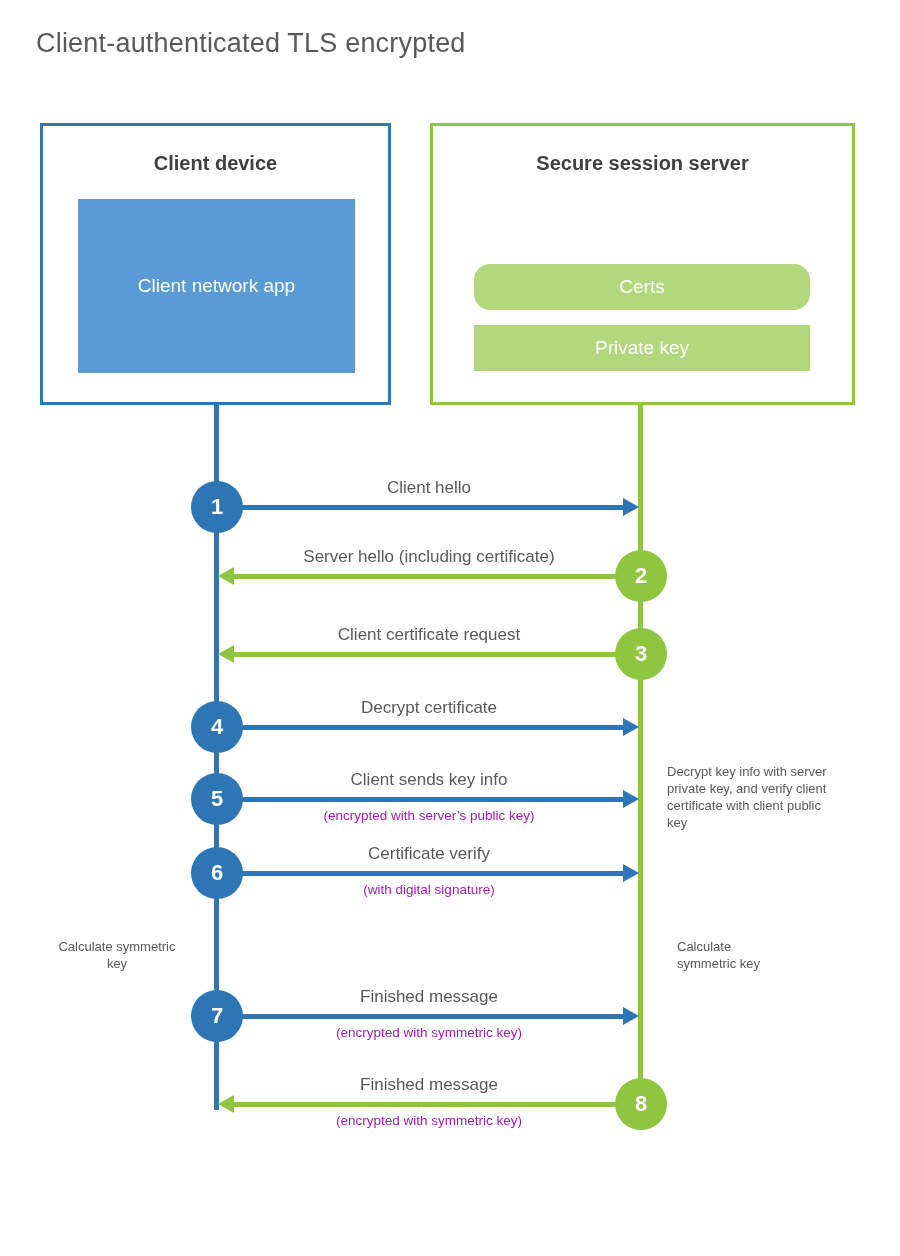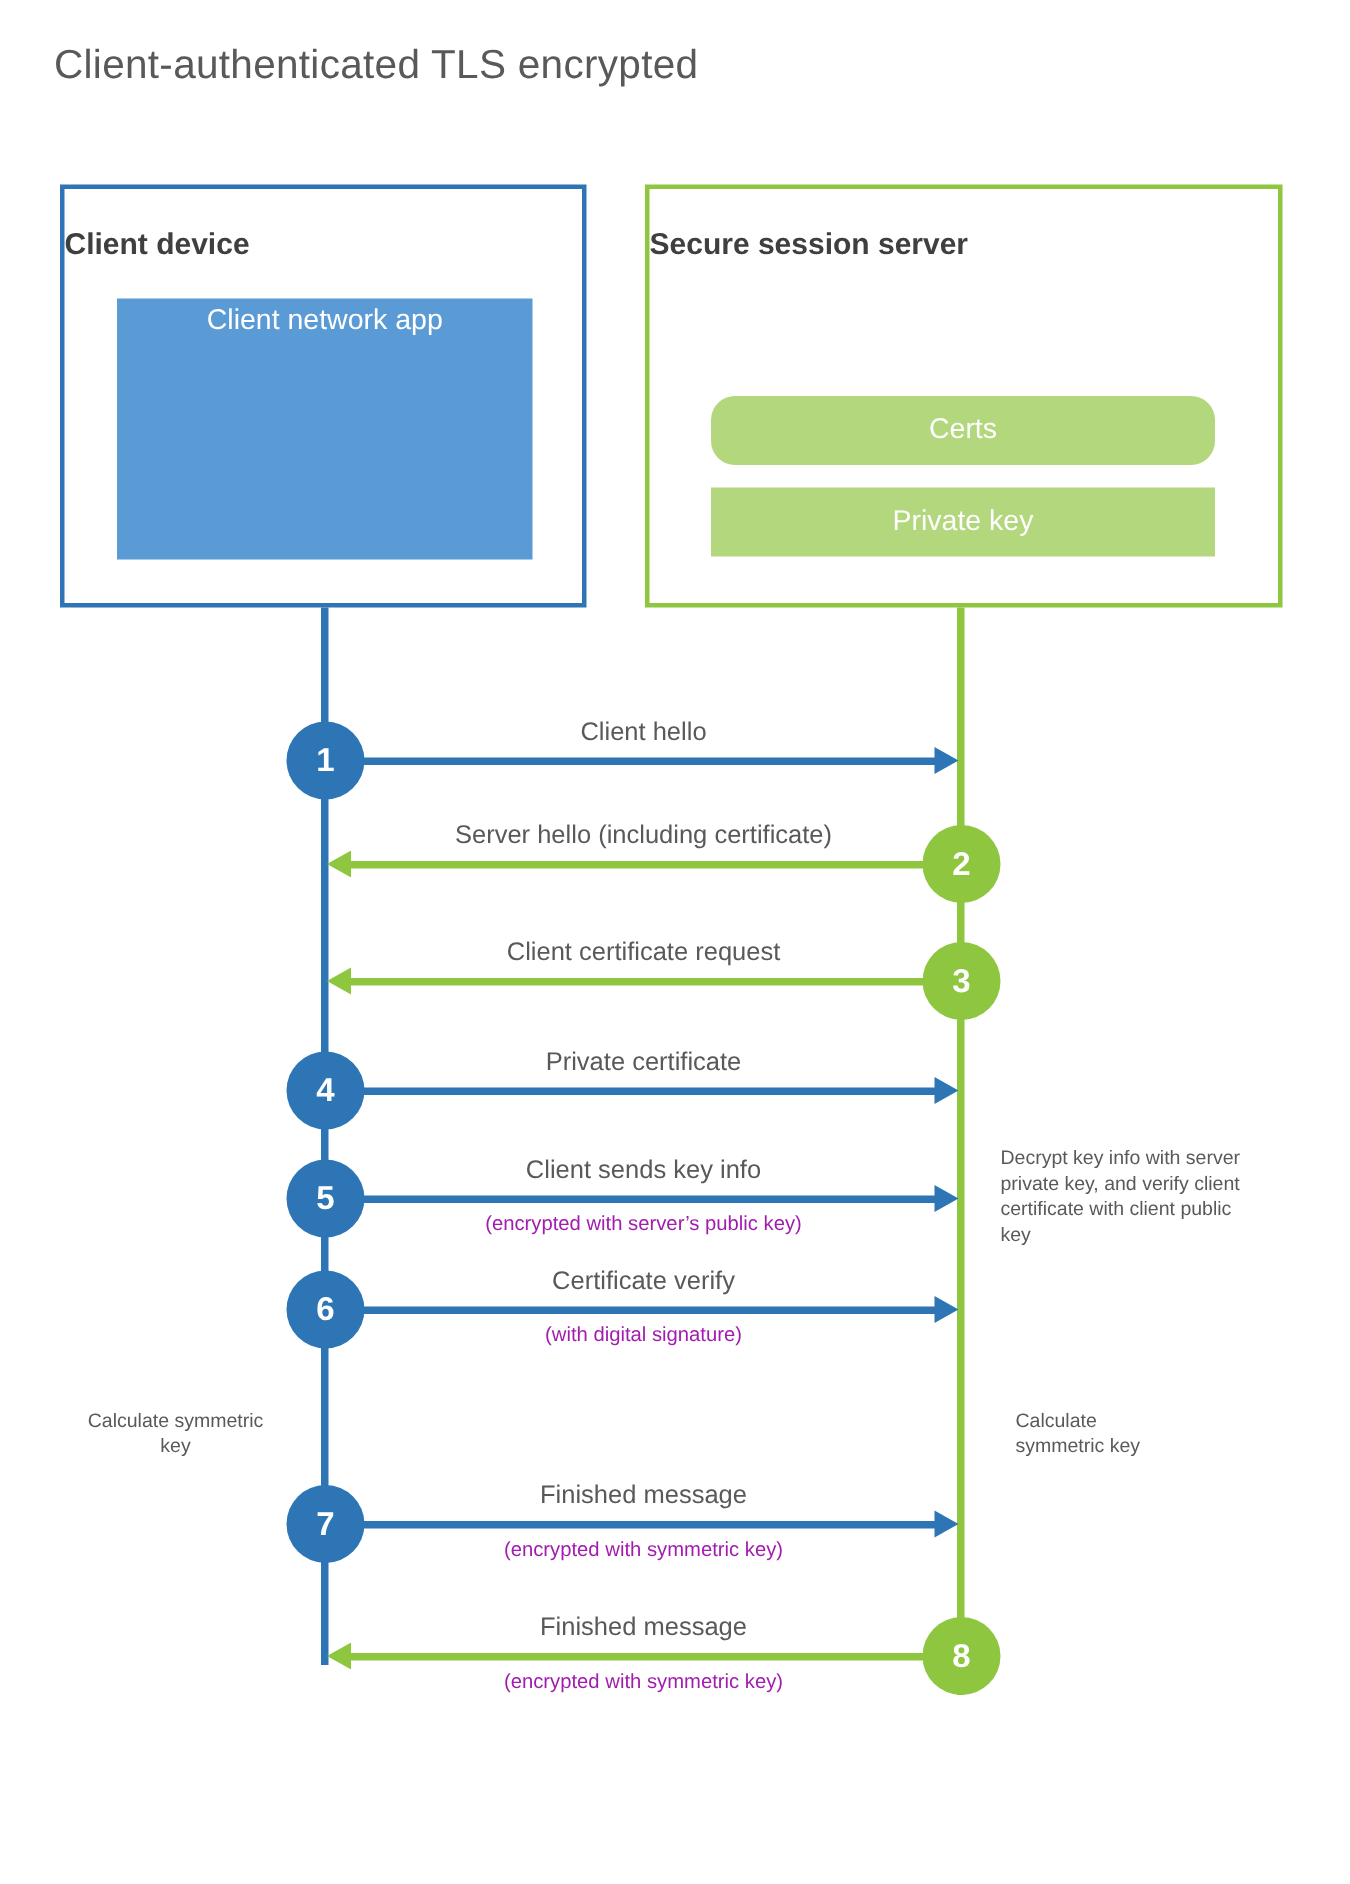--- a/index.html
+++ b/index.html
@@ -10,26 +10,26 @@
   
   .page-title{
     position:absolute;left:36px;top:28px;
     font-size:27px;font-weight:300;color:#595959;letter-spacing:.2px;
   }
   
   .actor-box{position:absolute;top:123px;height:282px;background:#fff;box-sizing:border-box;}
   .client-box{left:40px;width:351px;border:3px solid #2e75b6;}
   .server-box{left:430px;width:425px;border:3px solid #8ec640;}
   .actor-title{
-    position:absolute;top:26px;left:0;width:100%;
+    position:absolute;top:26px;left:0;width:100%;text-align:center;
     font-size:20px;font-weight:700;color:#3f3f3f;
   }
   .client-app{
     position:absolute;left:35px;top:73px;width:277px;height:174px;background:#5b9bd5;
-    display:flex;justify-content:center;text-align:center;
+    display:flex;align-items:center;justify-content:center;text-align:center;
     color:#ffffff;font-size:19px;line-height:1.55;
   }
   .client-app span{display:block;width:180px;}
   .server-bar{
     position:absolute;left:41px;width:336px;height:46px;background:#b3d77c;
     display:flex;align-items:center;justify-content:center;
     color:#ffffff;font-size:19px;
   }
   .bar-0{top:76px;} .bar-1{top:138px;border-radius:16px;} .bar-2{top:199px;}
   
@@ -111,21 +111,21 @@
     <div class="hline green" style="top:652px"></div>
     <div class="ah ah-left" style="top:645px"></div>
     <div class="circle green" style="top:628px">3</div>
     <div class="msg-label" style="top:625px">Client certificate request</div>
   </div>
 
   <div>
     <div class="hline blue" style="top:725px"></div>
     <div class="ah ah-right" style="top:718px"></div>
     <div class="circle blue" style="top:701px">4</div>
-    <div class="msg-label" style="top:698px">Private certificate</div>
+    <div class="msg-label" style="top:698px">Decrypt certificate</div>
   </div>
 
   <div>
     <div class="hline blue" style="top:797px"></div>
     <div class="ah ah-right" style="top:790px"></div>
     <div class="circle blue" style="top:773px">5</div>
     <div class="msg-label" style="top:770px">Client sends key info</div>
     <div class="msg-sub" style="top:808px">(encrypted with server’s public key)</div>
   </div>
 

